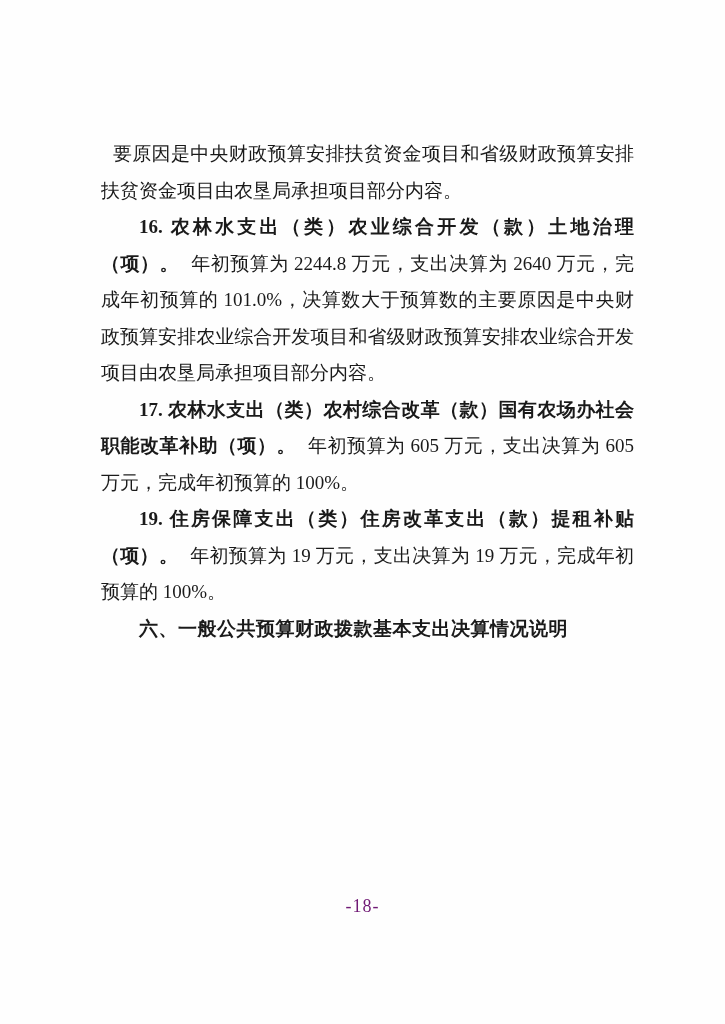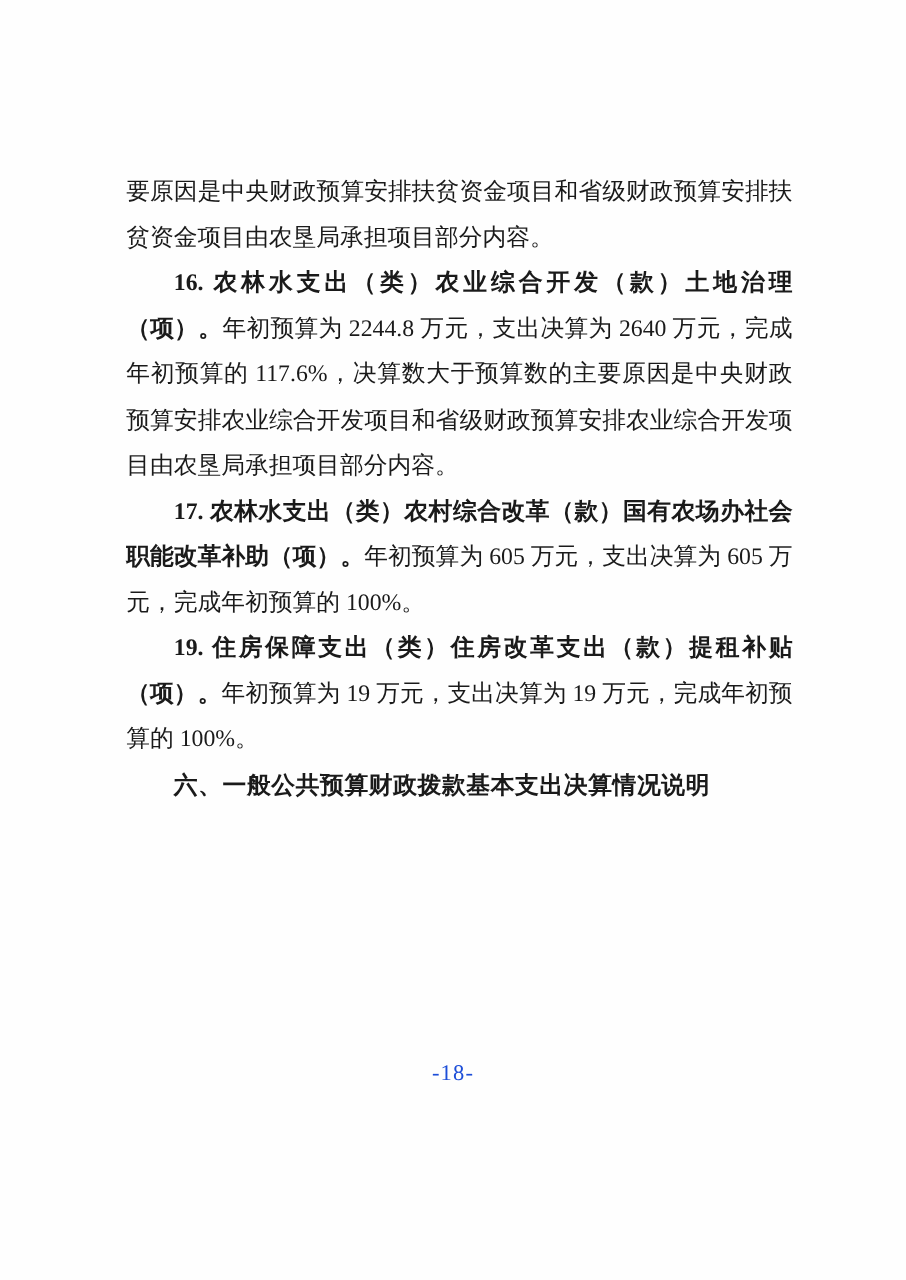--- a/index.html
+++ b/index.html
@@ -31,48 +31,49 @@
     text-justify: inter-ideograph;
     word-break: break-all;
     overflow-wrap: anywhere;
   }
   .para.indent {
     text-indent: 2em;
   }
   .run-regular {
     font-weight: normal;
     font-family: "Liberation Serif", "DejaVu Serif", serif;
+    margin-left: 12px;
   }
   .run-bold {
     font-weight: bold;
     font-family: "Liberation Serif", "DejaVu Serif", serif;
   }
   .run-hei {
     font-weight: bold;
     font-family: "Liberation Sans", "DejaVu Sans", sans-serif;
     letter-spacing: 0.5px;
     margin-top: 20px;
   }
   .footer {
     position: absolute;
-    top: 848px;
+    top: 896px;
     left: 0;
     width: 100%;
     text-align: center;
     font-size: 18px;
     letter-spacing: 1px;
     font-family: "Liberation Serif", "DejaVu Serif", serif;
-    color: #1d4ed8;
+    color: #701a75;
   }
 </style>
 </head>
 <body>
 
 <div class="page">
   <div class="content">
       <p class="para"><span class="run-regular">要原因是中央财政预算安排扶贫资金项目和省级财政预算安排扶贫资金项目由农垦局承担项目部分内容。</span></p>
-      <p class="para indent"><span class="run-bold">16. 农林水支出（类）农业综合开发（款）土地治理（项）。</span><span class="run-regular">年初预算为 2244.8 万元，支出决算为 2640 万元，完成年初预算的 117.6%，决算数大于预算数的主要原因是中央财政预算安排农业综合开发项目和省级财政预算安排农业综合开发项目由农垦局承担项目部分内容。</span></p>
+      <p class="para indent"><span class="run-bold">16. 农林水支出（类）农业综合开发（款）土地治理（项）。</span><span class="run-regular">年初预算为 2244.8 万元，支出决算为 2640 万元，完成年初预算的 101.0%，决算数大于预算数的主要原因是中央财政预算安排农业综合开发项目和省级财政预算安排农业综合开发项目由农垦局承担项目部分内容。</span></p>
       <p class="para indent"><span class="run-bold">17. 农林水支出（类）农村综合改革（款）国有农场办社会职能改革补助（项）。</span><span class="run-regular">年初预算为 605 万元，支出决算为 605 万元，完成年初预算的 100%。</span></p>
       <p class="para indent"><span class="run-bold">19. 住房保障支出（类）住房改革支出（款）提租补贴（项）。</span><span class="run-regular">年初预算为 19 万元，支出决算为 19 万元，完成年初预算的 100%。</span></p>
       <p class="para indent"><span class="run-hei">六、一般公共预算财政拨款基本支出决算情况说明</span></p>
     </div>
   <div class="footer">-18-</div>
 </div>
 
 </body></html>

